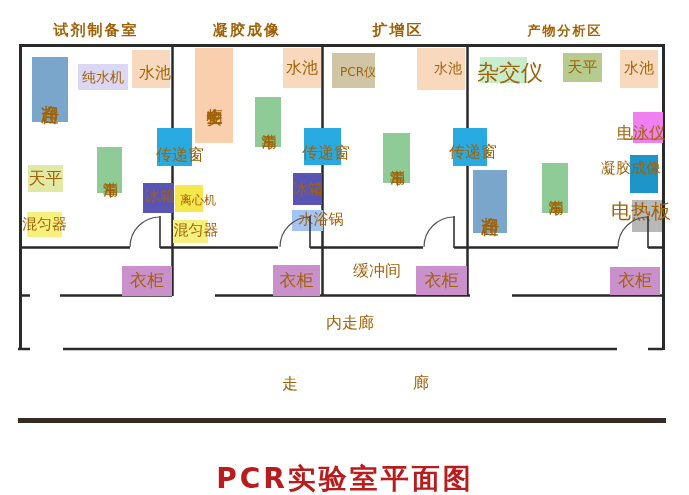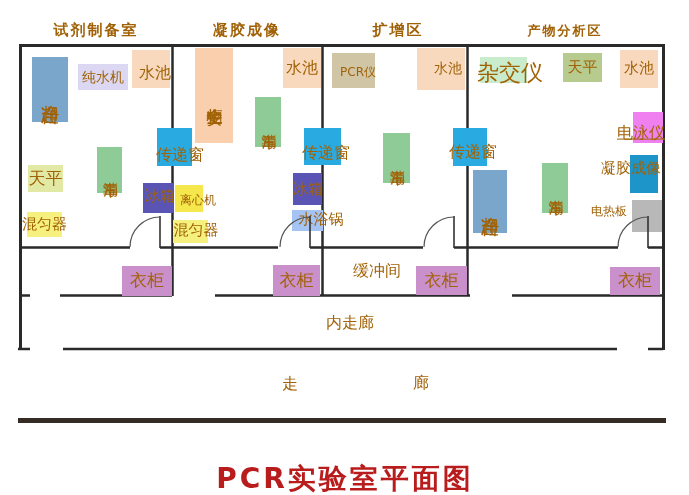--- a/index.html
+++ b/index.html
@@ -93,21 +93,21 @@
       <div class="lab" style="left: 326px; top: 153px; font-size: 16px;">传递窗</div>
       <div class="lab" style="left: 358px; top: 72px; font-size: 12px;">PCR仪</div>
       <div class="lab" style="left: 448px; top: 68px; font-size: 14px;">水池</div>
       <div class="lab vert" style="left: 396.5px; top: 158px; font-size: 15px;">消毒车</div>
       <div class="lab" style="left: 473px; top: 152px; font-size: 16px;">传递窗</div>
       <div class="lab" style="left: 510px; top: 73px; font-size: 22px;">杂交仪</div>
       <div class="lab" style="left: 582.5px; top: 67.5px; font-size: 15px;">天平</div>
       <div class="lab" style="left: 639px; top: 69px; font-size: 15px;">水池</div>
       <div class="lab" style="left: 641px; top: 133px; font-size: 16px; text-decoration: underline;">电泳仪</div>
       <div class="lab" style="left: 631px; top: 170px; font-size: 15px; font-family: Liberation Mono, monospace;">凝胶成像</div>
-      <div class="lab" style="left: 609px; top: 211px; font-size: 12px;">电热板</div>
+      <div class="lab" style="left: 641px; top: 211px; font-size: 20px;">电热板</div>
       <div class="lab vert" style="left: 490px; top: 201.5px; font-size: 19px;">超净台</div>
       <div class="lab vert" style="left: 555px; top: 188px; font-size: 15px;">消毒车</div>
       <div class="lab" style="left: 147px; top: 281px; font-size: 17px;">衣柜</div>
       <div class="lab" style="left: 296.5px; top: 280.5px; font-size: 17px;">衣柜</div>
       <div class="lab" style="left: 441.5px; top: 280.5px; font-size: 17px;">衣柜</div>
       <div class="lab" style="left: 635px; top: 281px; font-size: 17px;">衣柜</div>
       <div class="lab bold" style="left: 96px; top: 31px; font-size: 15px;">试剂制备室</div>
       <div class="lab bold" style="left: 247px; top: 31px; font-size: 15px;">凝胶成像</div>
       <div class="lab bold" style="left: 398px; top: 31px; font-size: 15px;">扩增区</div>
       <div class="lab bold" style="left: 565px; top: 31px; font-size: 13px;">产物分析区</div>

